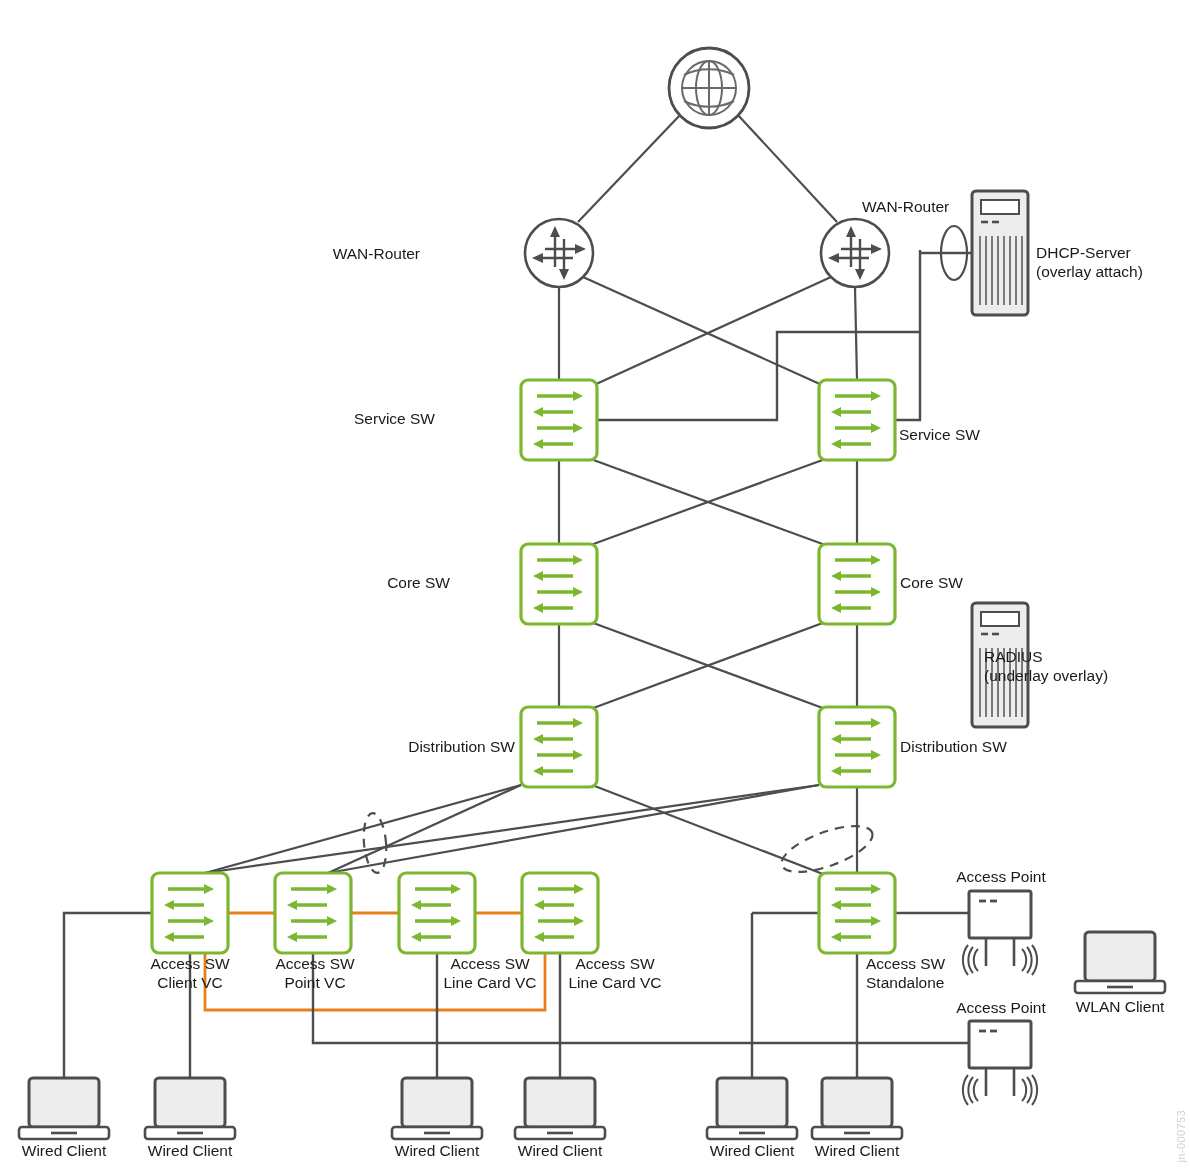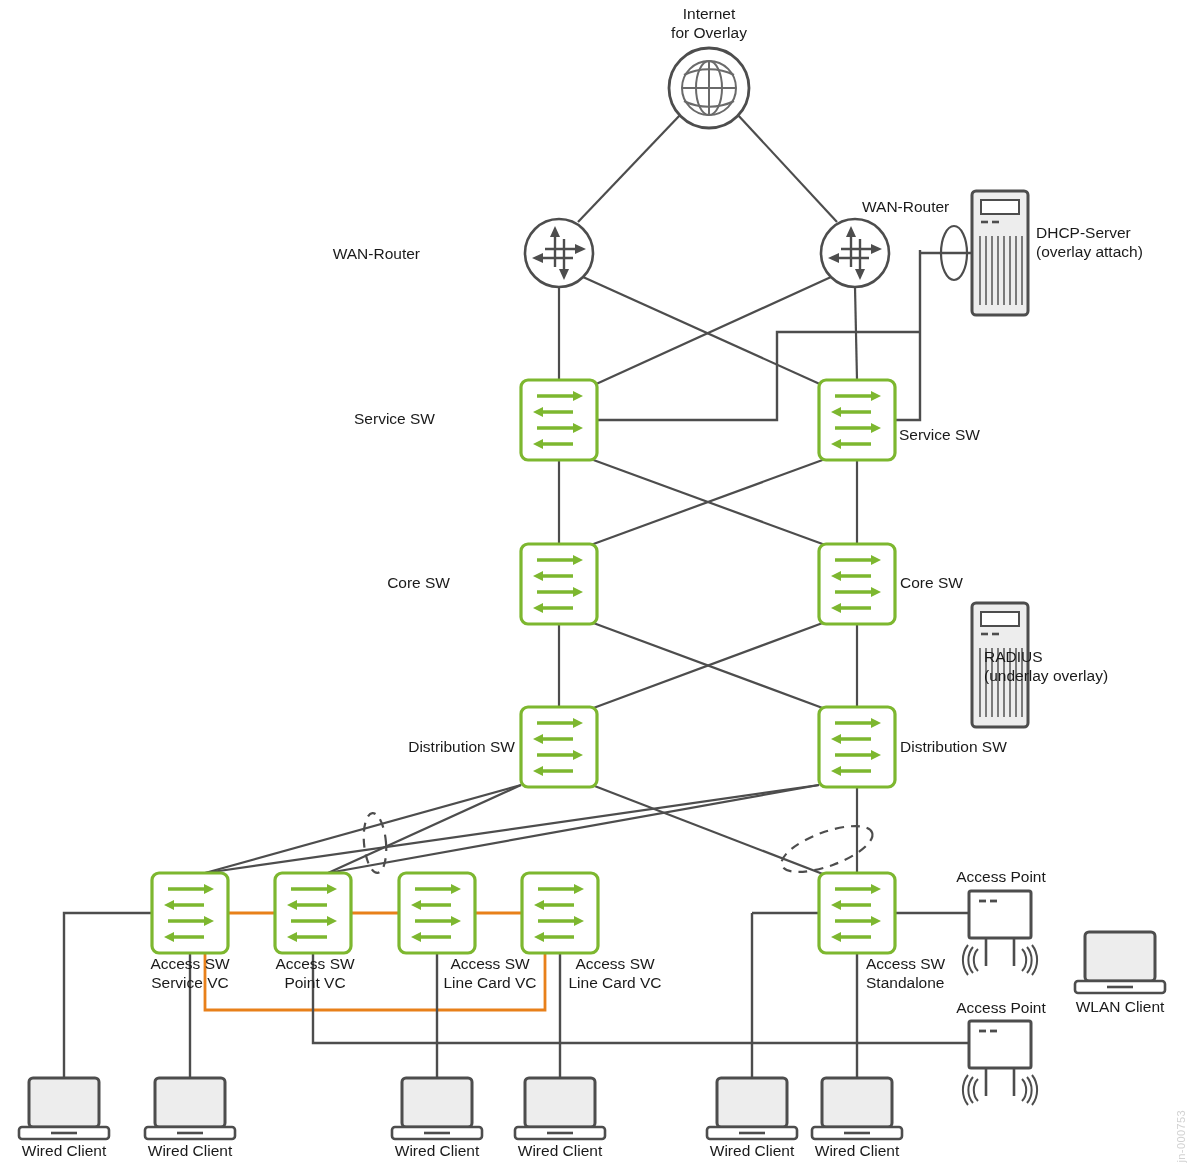--- a/index.html
+++ b/index.html
@@ -178,50 +178,46 @@
     <use href="#laptopicon" x="1120" y="962"></use>
     <use href="#laptopicon" x="64" y="1108"></use>
     <use href="#laptopicon" x="190" y="1108"></use>
     <use href="#laptopicon" x="437" y="1108"></use>
     <use href="#laptopicon" x="560" y="1108"></use>
     <use href="#laptopicon" x="752" y="1108"></use>
     <use href="#laptopicon" x="857" y="1108"></use>
   </g>
 </svg>
 
-<div class="lbl c" style="left:629px;top:5px;width:160px;">
-  <div>Internet</div>
-  <div>for Overlay</div>
-</div>
 
 <div class="lbl r" style="left:300px;top:245px;width:120px;">WAN-Router</div>
 <div class="lbl" style="left:862px;top:198px;">WAN-Router</div>
 
-<div class="lbl" style="left:1036px;top:224px;">
+<div class="lbl" style="left:1036px;top:244px;">
   <div>DHCP-Server</div>
   <div>(overlay attach)</div>
 </div>
 
 <div class="lbl" style="left:984px;top:648px;">
   <div>RADIUS</div>
   <div>(underlay overlay)</div>
 </div>
 
 <div class="lbl r" style="left:320px;top:410px;width:115px;">Service SW</div>
 <div class="lbl" style="left:899px;top:426px;">Service SW</div>
 
 <div class="lbl r" style="left:335px;top:574px;width:115px;">Core SW</div>
 <div class="lbl" style="left:900px;top:574px;">Core SW</div>
 
 <div class="lbl r" style="left:290px;top:738px;width:225px;">Distribution SW</div>
 <div class="lbl" style="left:900px;top:738px;">Distribution SW</div>
 
 <div class="lbl c" style="left:100px;top:955px;width:180px;">
   <div>Access SW</div>
-  <div>Service VC</div>
+  <div>Client VC</div>
 </div>
 <div class="lbl c" style="left:225px;top:955px;width:180px;">
   <div>Access SW</div>
   <div>Point VC</div>
 </div>
 <div class="lbl c" style="left:440px;top:955px;width:100px;">
   <div>Access SW</div>
   <div>Line Card VC</div>
 </div>
 <div class="lbl c" style="left:565px;top:955px;width:100px;">

